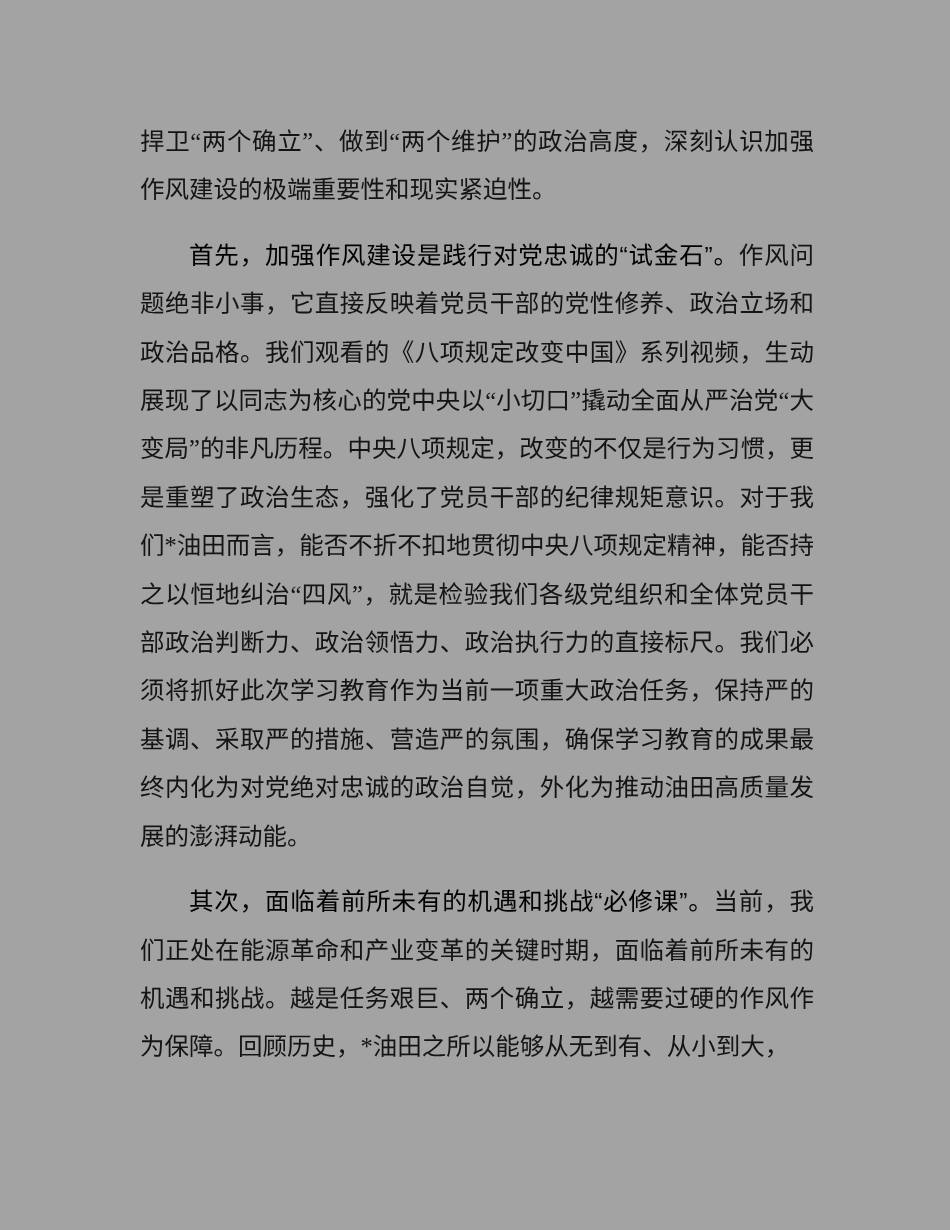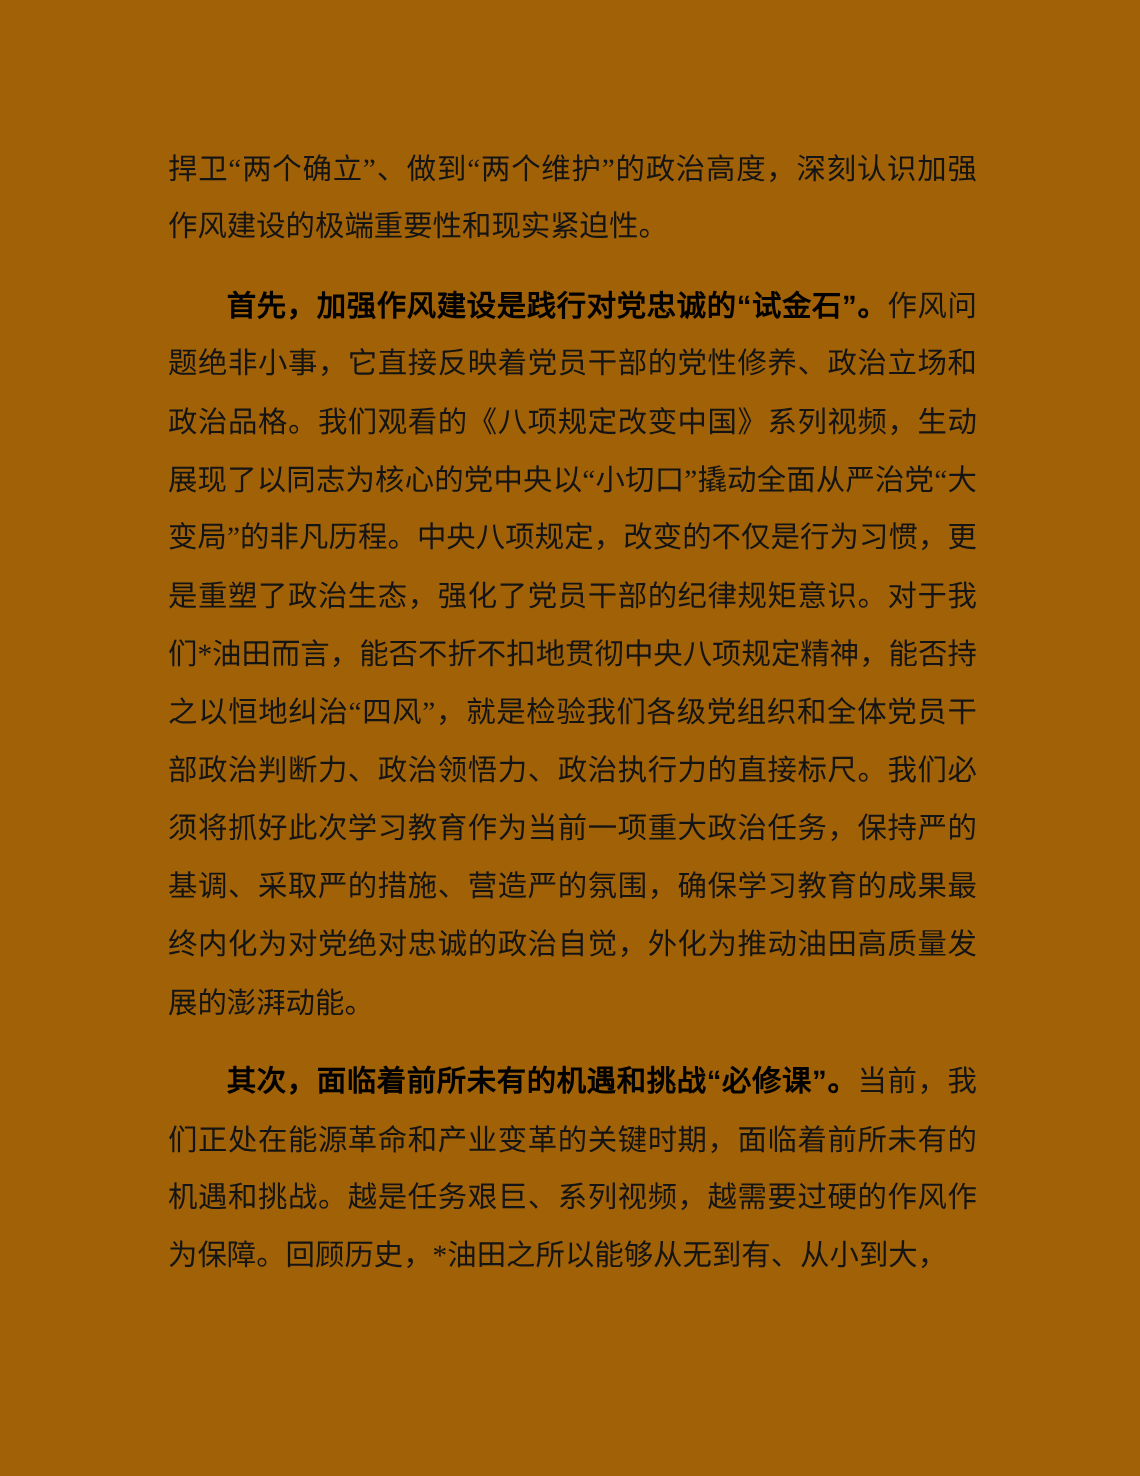--- a/index.html
+++ b/index.html
@@ -13,21 +13,21 @@
     position: relative;
     overflow: hidden;
     font-family: "Liberation Serif", "DejaVu Serif", serif;
   }
   .page {
     position: absolute;
     left: 0;
     top: 0;
     width: 950px;
     height: 1230px;
-    background: #a16207;
+    background: #a3a3a3;
   }
   .doc-body {
     position: absolute;
     left: 140px;
     top: 118px;
     width: 674px;
     color: #141414;
     font-size: 24.5px;
     line-height: 48.4px;
     text-align: justify;
@@ -35,34 +35,34 @@
     letter-spacing: 0;
   }
   .para {
     margin: 0 0 17px 0;
     padding: 0;
   }
   .para.indent {
     text-indent: 2em;
   }
   .lead {
-    font-weight: 700;
+    font-weight: 400;
     font-family: "Liberation Sans", "DejaVu Sans", sans-serif;
     color: #000000;
   }
   .run {
     font-weight: 400;
   }
 </style>
 </head>
 <body>
 
 <div class="page">
   <div class="doc-body">
 
     <p class="para"><span class="run">捍卫“两个确立”、做到“两个维护”的政治高度，深刻认识加强作风建设的极端重要性和现实紧迫性。</span></p>
 
     <p class="para indent"><strong class="lead">首先，加强作风建设是践行对党忠诚的“试金石”。</strong><span class="run">作风问题绝非小事，它直接反映着党员干部的党性修养、政治立场和政治品格。我们观看的《八项规定改变中国》系列视频，生动展现了以同志为核心的党中央以“小切口”撬动全面从严治党“大变局”的非凡历程。中央八项规定，改变的不仅是行为习惯，更是重塑了政治生态，强化了党员干部的纪律规矩意识。对于我们*油田而言，能否不折不扣地贯彻中央八项规定精神，能否持之以恒地纠治“四风”，就是检验我们各级党组织和全体党员干部政治判断力、政治领悟力、政治执行力的直接标尺。我们必须将抓好此次学习教育作为当前一项重大政治任务，保持严的基调、采取严的措施、营造严的氛围，确保学习教育的成果最终内化为对党绝对忠诚的政治自觉，外化为推动油田高质量发展的澎湃动能。</span></p>
 
-    <p class="para indent"><strong class="lead">其次，面临着前所未有的机遇和挑战“必修课”。</strong><span class="run">当前，我们正处在能源革命和产业变革的关键时期，面临着前所未有的机遇和挑战。越是任务艰巨、系列视频，越需要过硬的作风作为保障。回顾历史，*油田之所以能够从无到有、从小到大，</span></p>
+    <p class="para indent"><strong class="lead">其次，面临着前所未有的机遇和挑战“必修课”。</strong><span class="run">当前，我们正处在能源革命和产业变革的关键时期，面临着前所未有的机遇和挑战。越是任务艰巨、两个确立，越需要过硬的作风作为保障。回顾历史，*油田之所以能够从无到有、从小到大，</span></p>
 
   </div>
 </div>
 
 </body></html>

